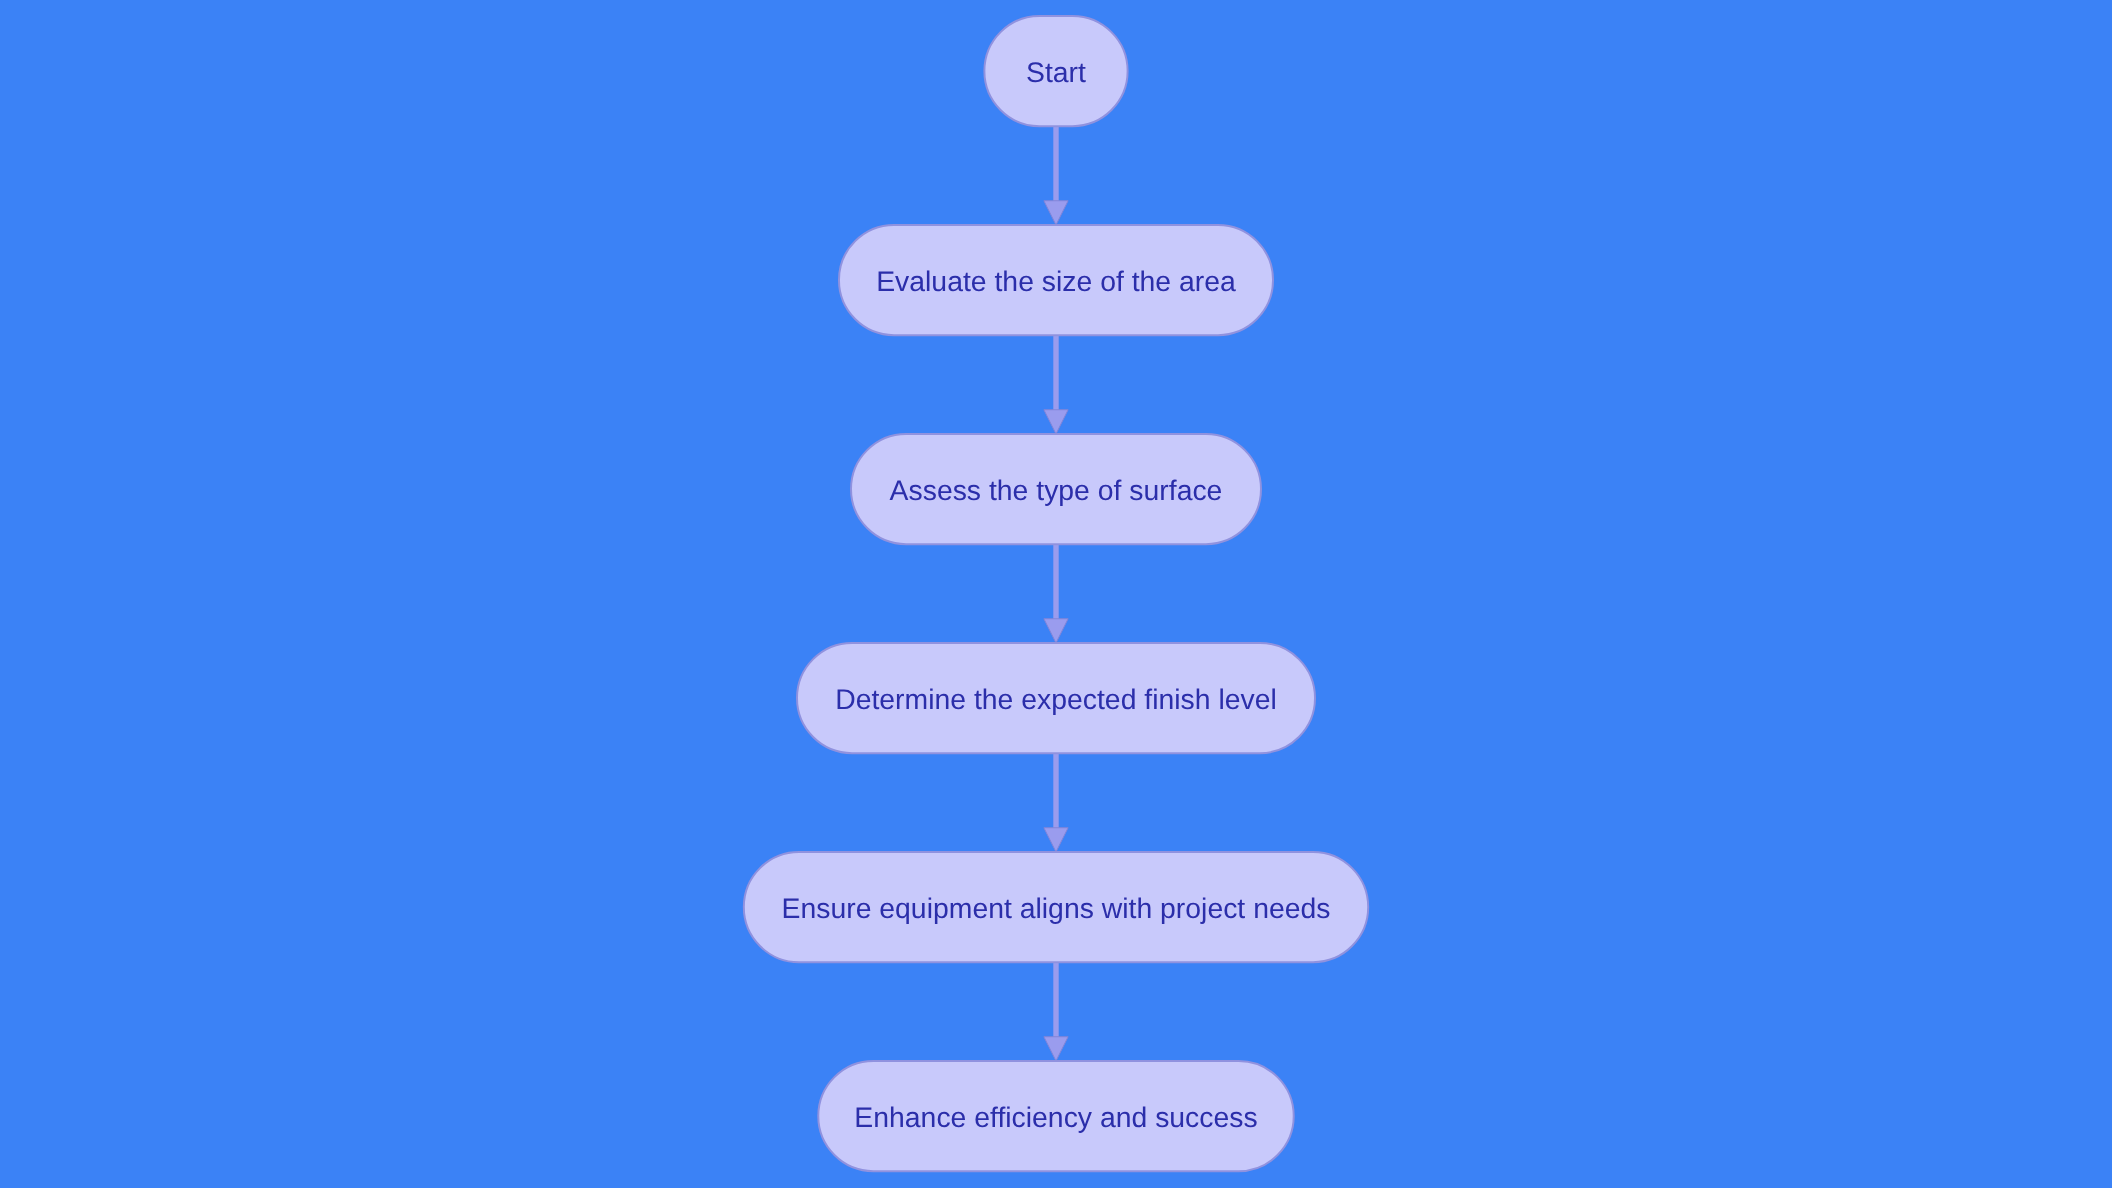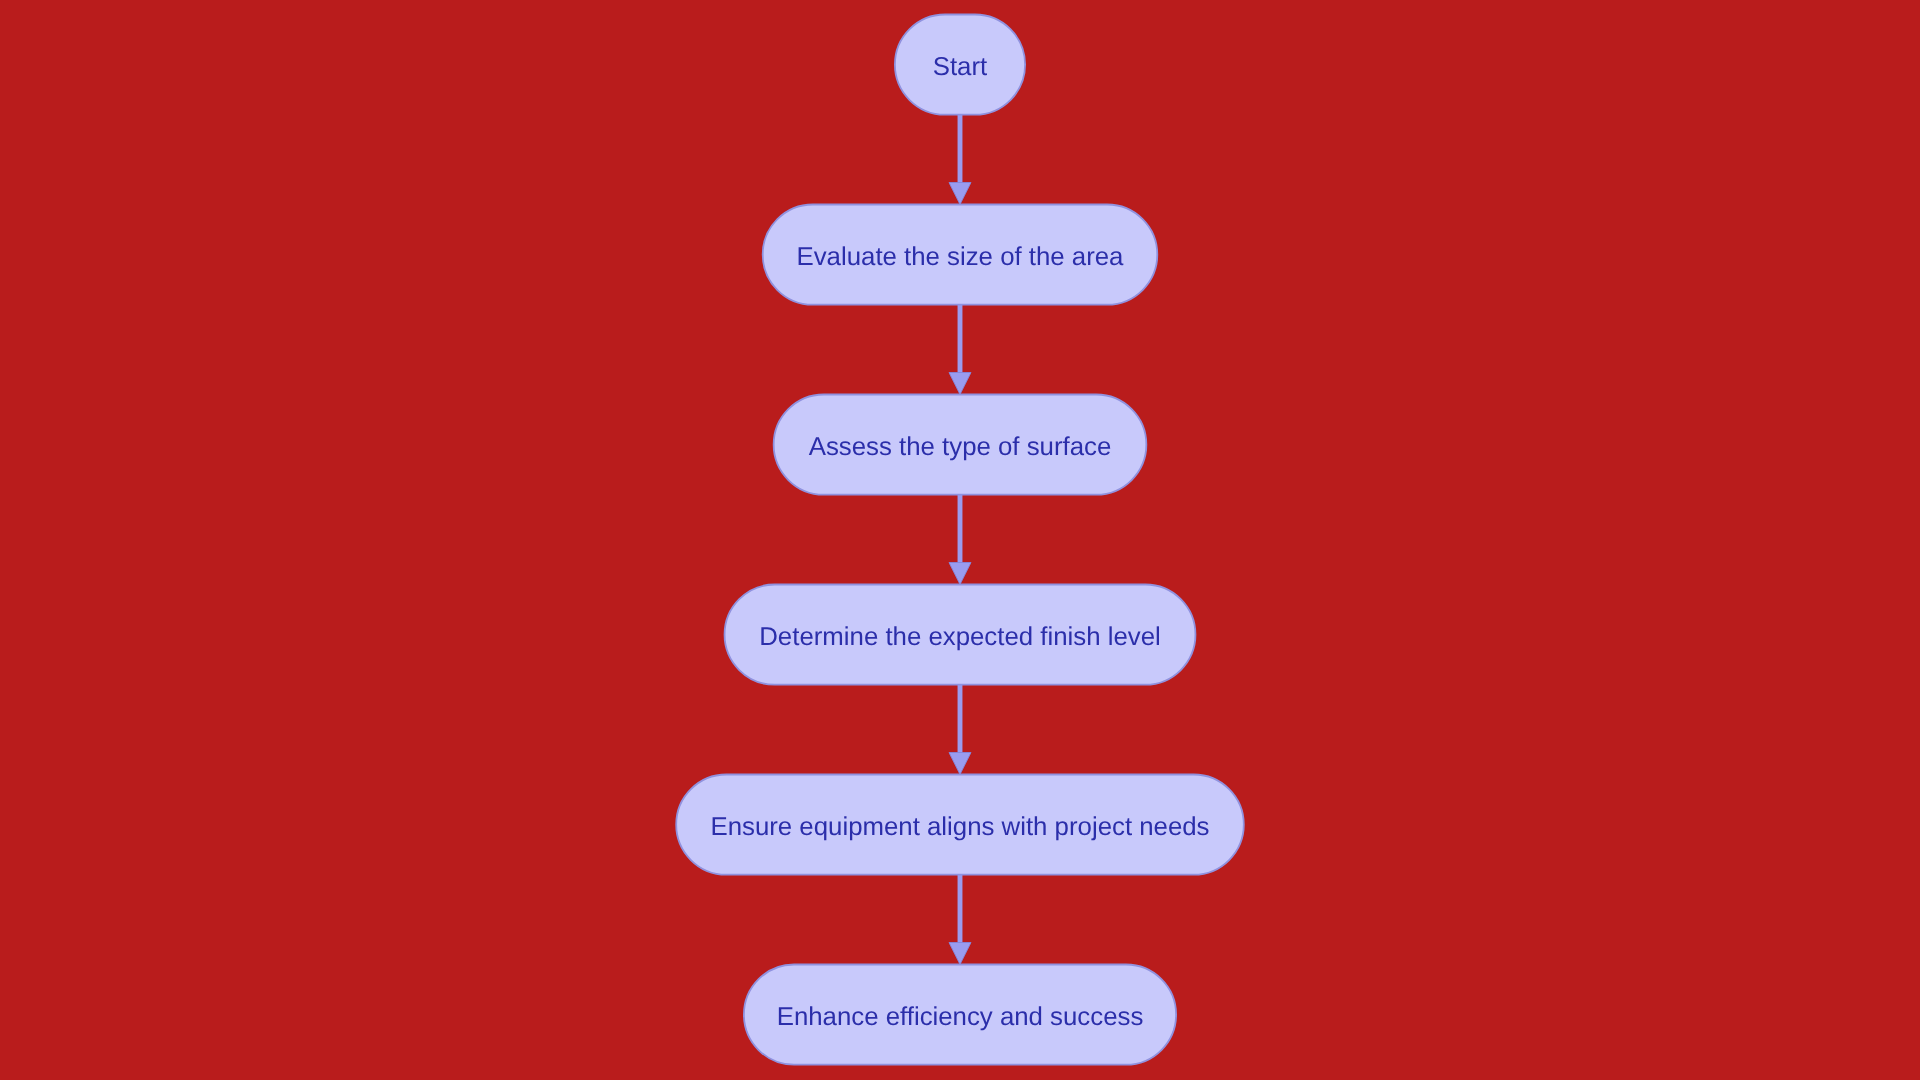--- a/index.html
+++ b/index.html
@@ -8,21 +8,21 @@
     padding: 0;
     width: 1920px;
     height: 1080px;
     background: #ffffff;
     overflow: hidden;
   }
   #flow-root {
     position: relative;
     width: 1920px;
     height: 1080px;
-    background: #b91c1c;
+    background: #3b82f6;
   }
   #flow-svg {
     position: absolute;
     left: 0;
     top: 0;
     display: block;
   }
   .node-shape {
     fill: #c8c9fb;
     stroke: #9092df;

